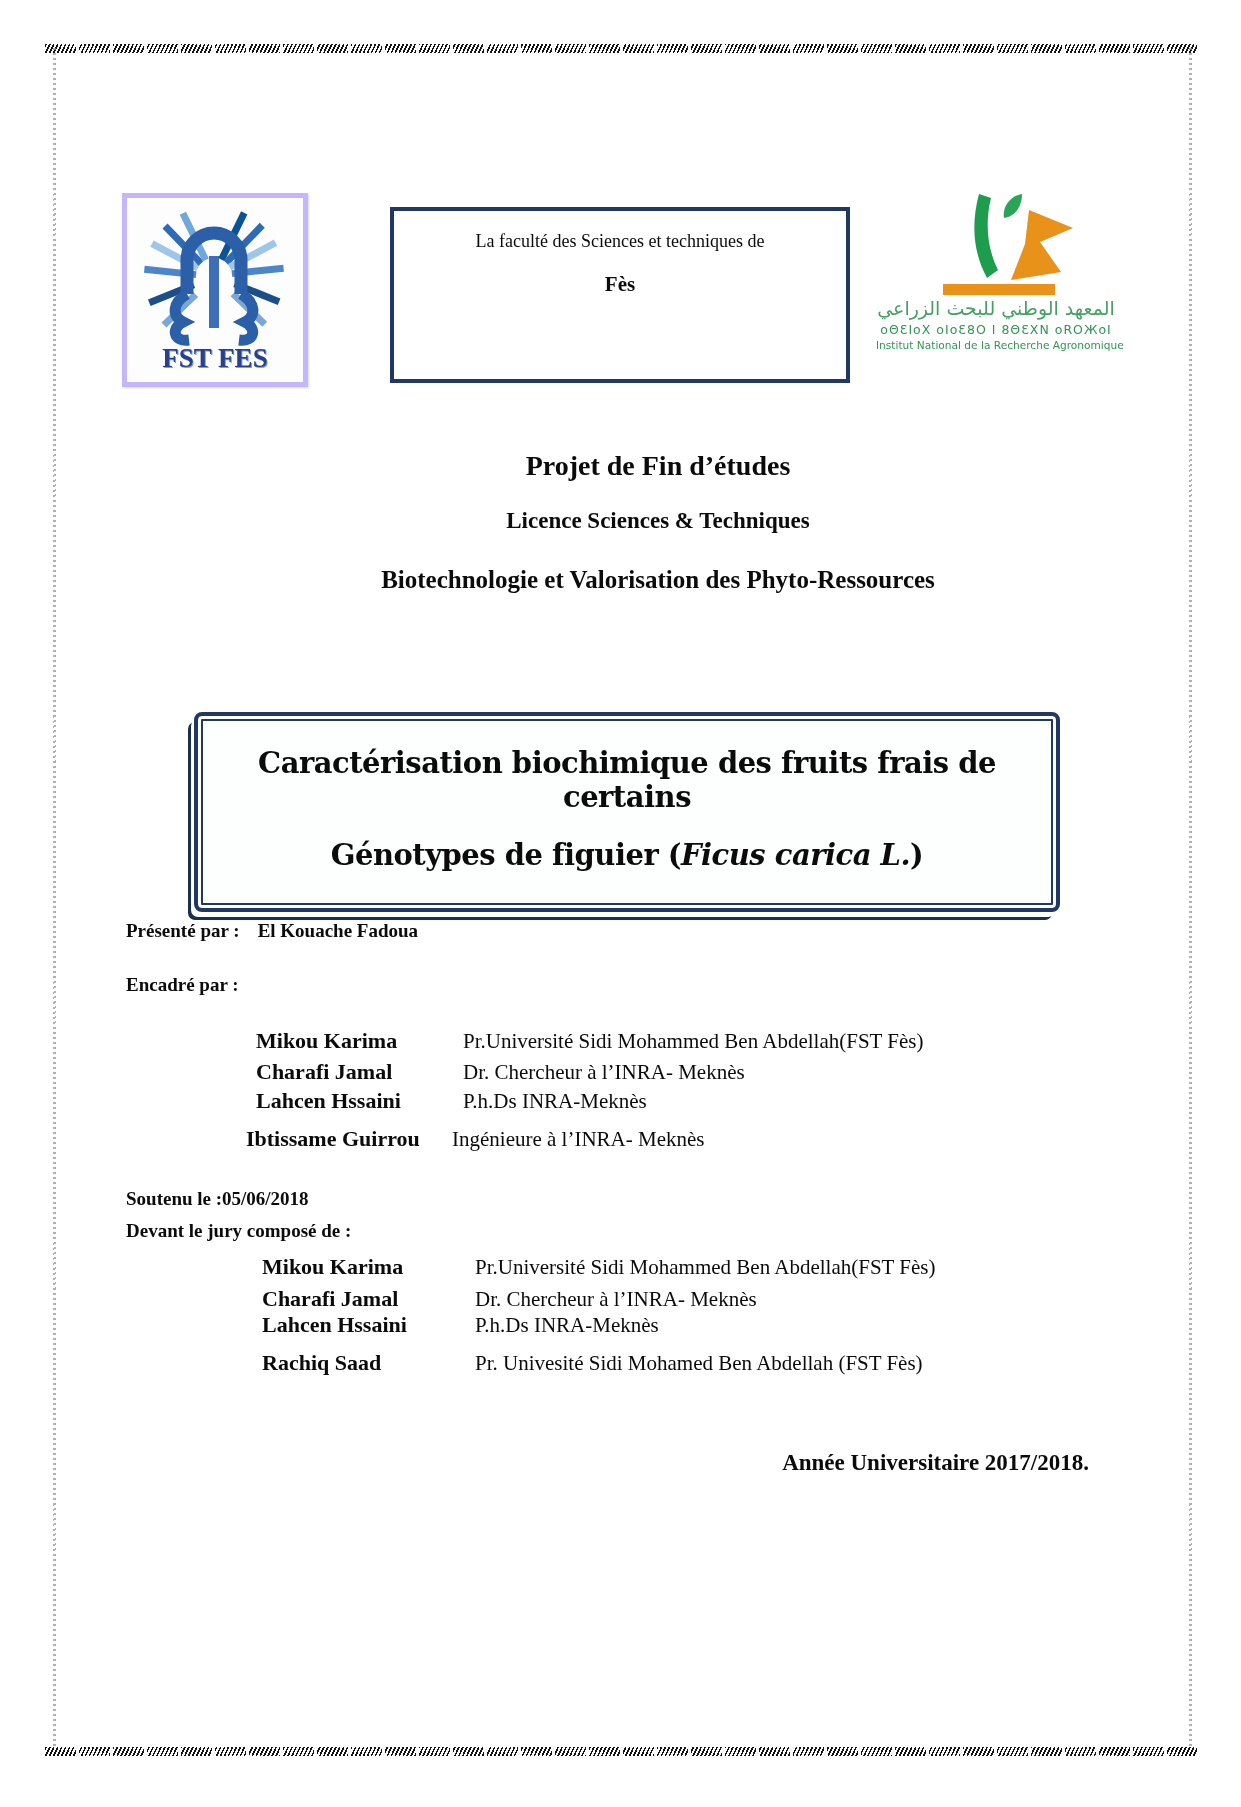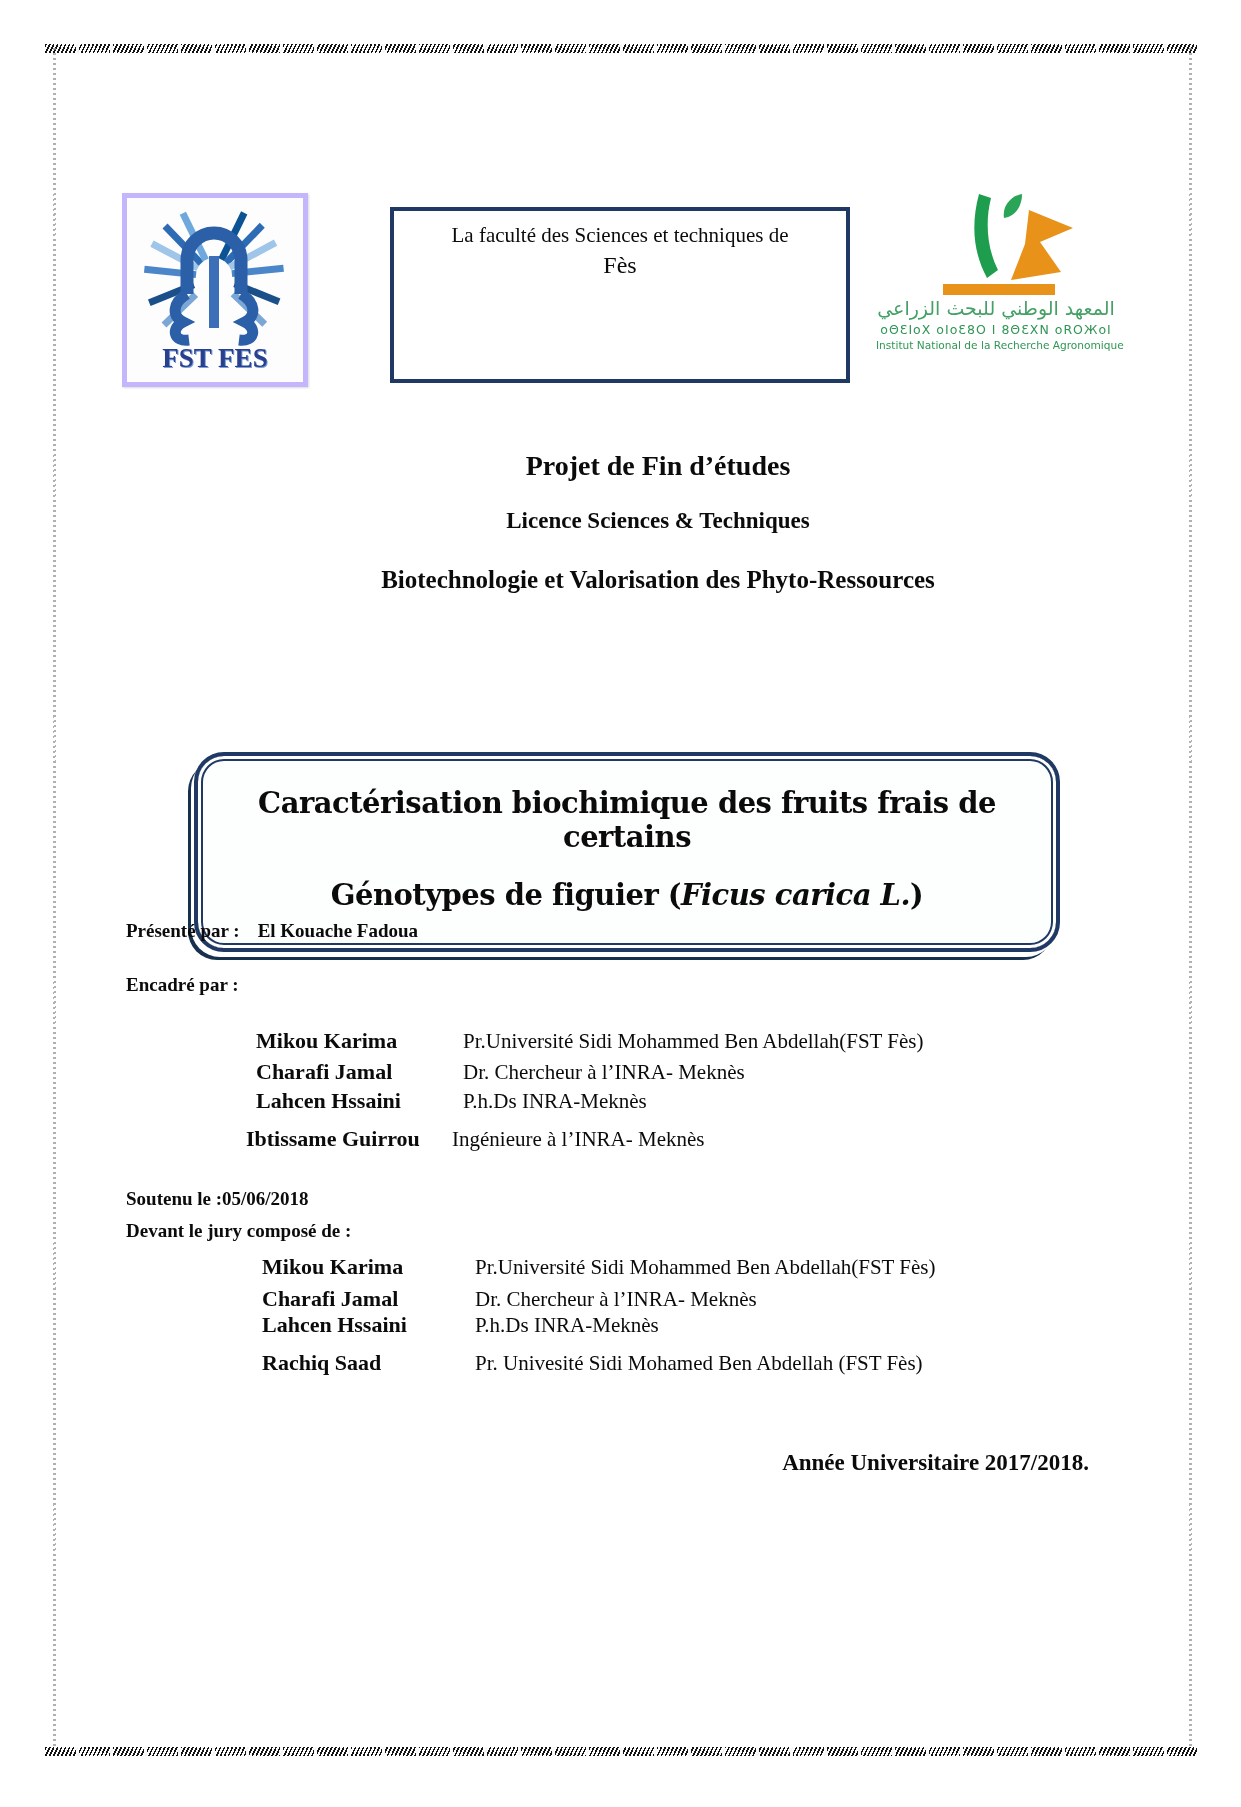--- a/index.html
+++ b/index.html
@@ -35,22 +35,22 @@
     color:#2b3f8f; text-shadow:1px 1px 0 #7aa0d4;
     font-family:"Liberation Serif", serif;
   }
 
   
   .univ-box {
     position:absolute; left:390px; top:207px; width:452px; height:168px;
     border:4px solid #1f3864; background:#ffffff; text-align:center;
   }
   .univ-line1 { margin-top:18px; font-size:21px; }
-  .univ-line2 { margin-top:12px; font-size:21px; }
-  .univ-line3 { margin-top:4px;  font-size:24px; }
+  .univ-line2 { margin-top:20px; font-size:18px; }
+  .univ-line3 { margin-top:20px;  font-size:21px;font-weight:bold; }
 
   
   .inra { position:absolute; left:876px; top:192px; width:240px; text-align:center; }
   .inra-art { display:block; margin:0 auto; }
   .inra-arabic {
     font-family:"DejaVu Sans", sans-serif; direction:rtl;
     color:#45a065; font-size:19px; margin-top:2px; line-height:1.15;
   }
   .inra-tifinagh {
     font-family:"DejaVu Sans", sans-serif; color:#2f9655;
@@ -62,22 +62,22 @@
   }
 
   
   .headings { position:absolute; left:75px; width:1166px; text-align:center; }
   .h-project  { top:450px; font-size:28px; font-weight:bold; }
   .h-degree   { top:508px; font-size:23px; font-weight:bold; }
   .h-program  { top:566px; font-size:25px; font-weight:bold; }
 
   
   .title-box {
-    position:absolute; left:194px; top:752px; width:858px; height:192px;
-    background:#fdfefe; border:4px solid #1f3864; border-radius:30px;
+    position:absolute; left:194px; top:712px; width:858px; height:192px;
+    background:#fdfefe; border:4px solid #1f3864; border-radius:8px;
     box-shadow:
       inset 0 0 0 3px #ffffff,
       inset 0 0 0 5px #1f3864,
       -4px 6px 0 -1px #ffffff,
       -7px 9px 0 -1px #16304d;
     text-align:center;
     font-family:"DejaVu Serif", serif;
   }
   .title-line { font-size:29px; font-weight:bold; letter-spacing:-0.5px; }
   .title-line-1 { margin-top:30px; }

